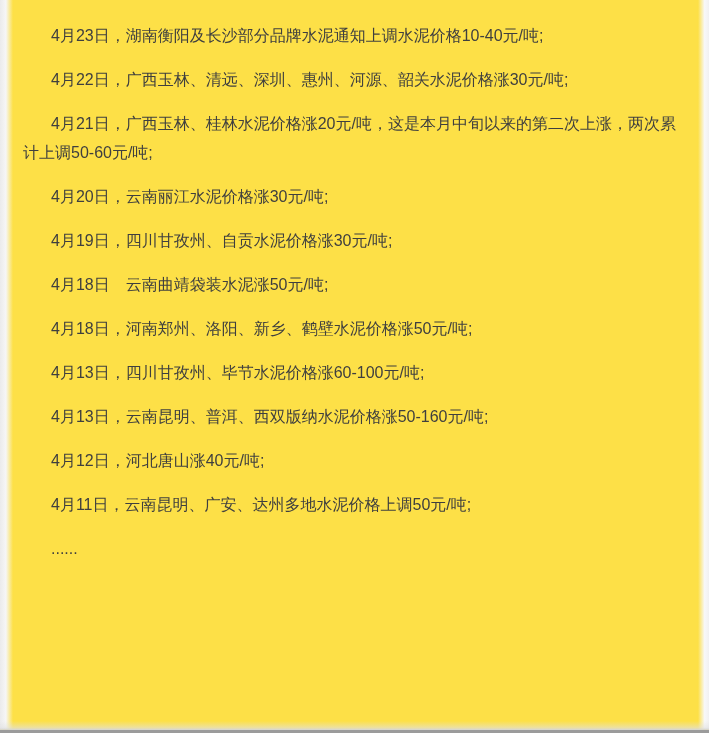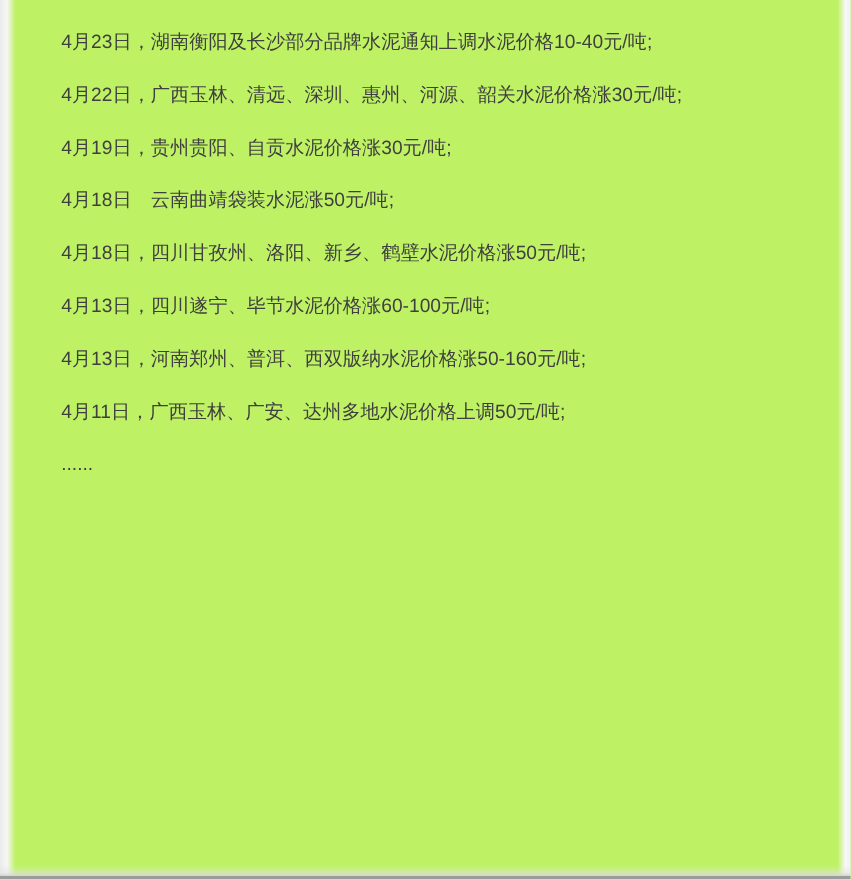--- a/index.html
+++ b/index.html
@@ -10,21 +10,21 @@
     width: 709px;
     height: 733px;
     font-family: "Liberation Sans", sans-serif;
     background: #ffffff;
     overflow: hidden;
   }
   .page {
     position: relative;
     width: 709px;
     height: 733px;
-    background: #bef264;
+    background: #fde047;
     overflow: hidden;
   }
   .article {
     position: relative;
     padding: 21px 21px 0 23px;
     color: #3f3f3f;
     font-size: 16px;
     line-height: 29px;
     z-index: 1;
   }
@@ -61,25 +61,28 @@
     background: #9b9b9b;
   }
 </style>
 </head>
 <body>
 
 <div class="page">
   <div class="article">
     <p class="news">4月23日，湖南衡阳及长沙部分品牌水泥通知上调水泥价格10-40元/吨;</p>
     <p class="news">4月22日，广西玉林、清远、深圳、惠州、河源、韶关水泥价格涨30元/吨;</p>
-    <p class="news">4月19日，贵州贵阳、自贡水泥价格涨30元/吨;</p>
+    <p class="news">4月21日，广西玉林、桂林水泥价格涨20元/吨，这是本月中旬以来的第二次上涨，两次累计上调50-60元/吨;</p>
+    <p class="news">4月20日，云南丽江水泥价格涨30元/吨;</p>
+    <p class="news">4月19日，四川甘孜州、自贡水泥价格涨30元/吨;</p>
     <p class="news">4月18日　云南曲靖袋装水泥涨50元/吨;</p>
-    <p class="news">4月18日，四川甘孜州、洛阳、新乡、鹤壁水泥价格涨50元/吨;</p>
-    <p class="news">4月13日，四川遂宁、毕节水泥价格涨60-100元/吨;</p>
-    <p class="news">4月13日，河南郑州、普洱、西双版纳水泥价格涨50-160元/吨;</p>
-    <p class="news">4月11日，广西玉林、广安、达州多地水泥价格上调50元/吨;</p>
+    <p class="news">4月18日，河南郑州、洛阳、新乡、鹤壁水泥价格涨50元/吨;</p>
+    <p class="news">4月13日，四川甘孜州、毕节水泥价格涨60-100元/吨;</p>
+    <p class="news">4月13日，云南昆明、普洱、西双版纳水泥价格涨50-160元/吨;</p>
+    <p class="news">4月12日，河北唐山涨40元/吨;</p>
+    <p class="news">4月11日，云南昆明、广安、达州多地水泥价格上调50元/吨;</p>
     <p class="news">......</p>
   </div>
   <div class="edge edge-left"></div>
   <div class="edge edge-right"></div>
   <div class="edge edge-bottom-fade"></div>
   <div class="edge edge-bottom-line"></div>
 </div>
 
 </body></html>

